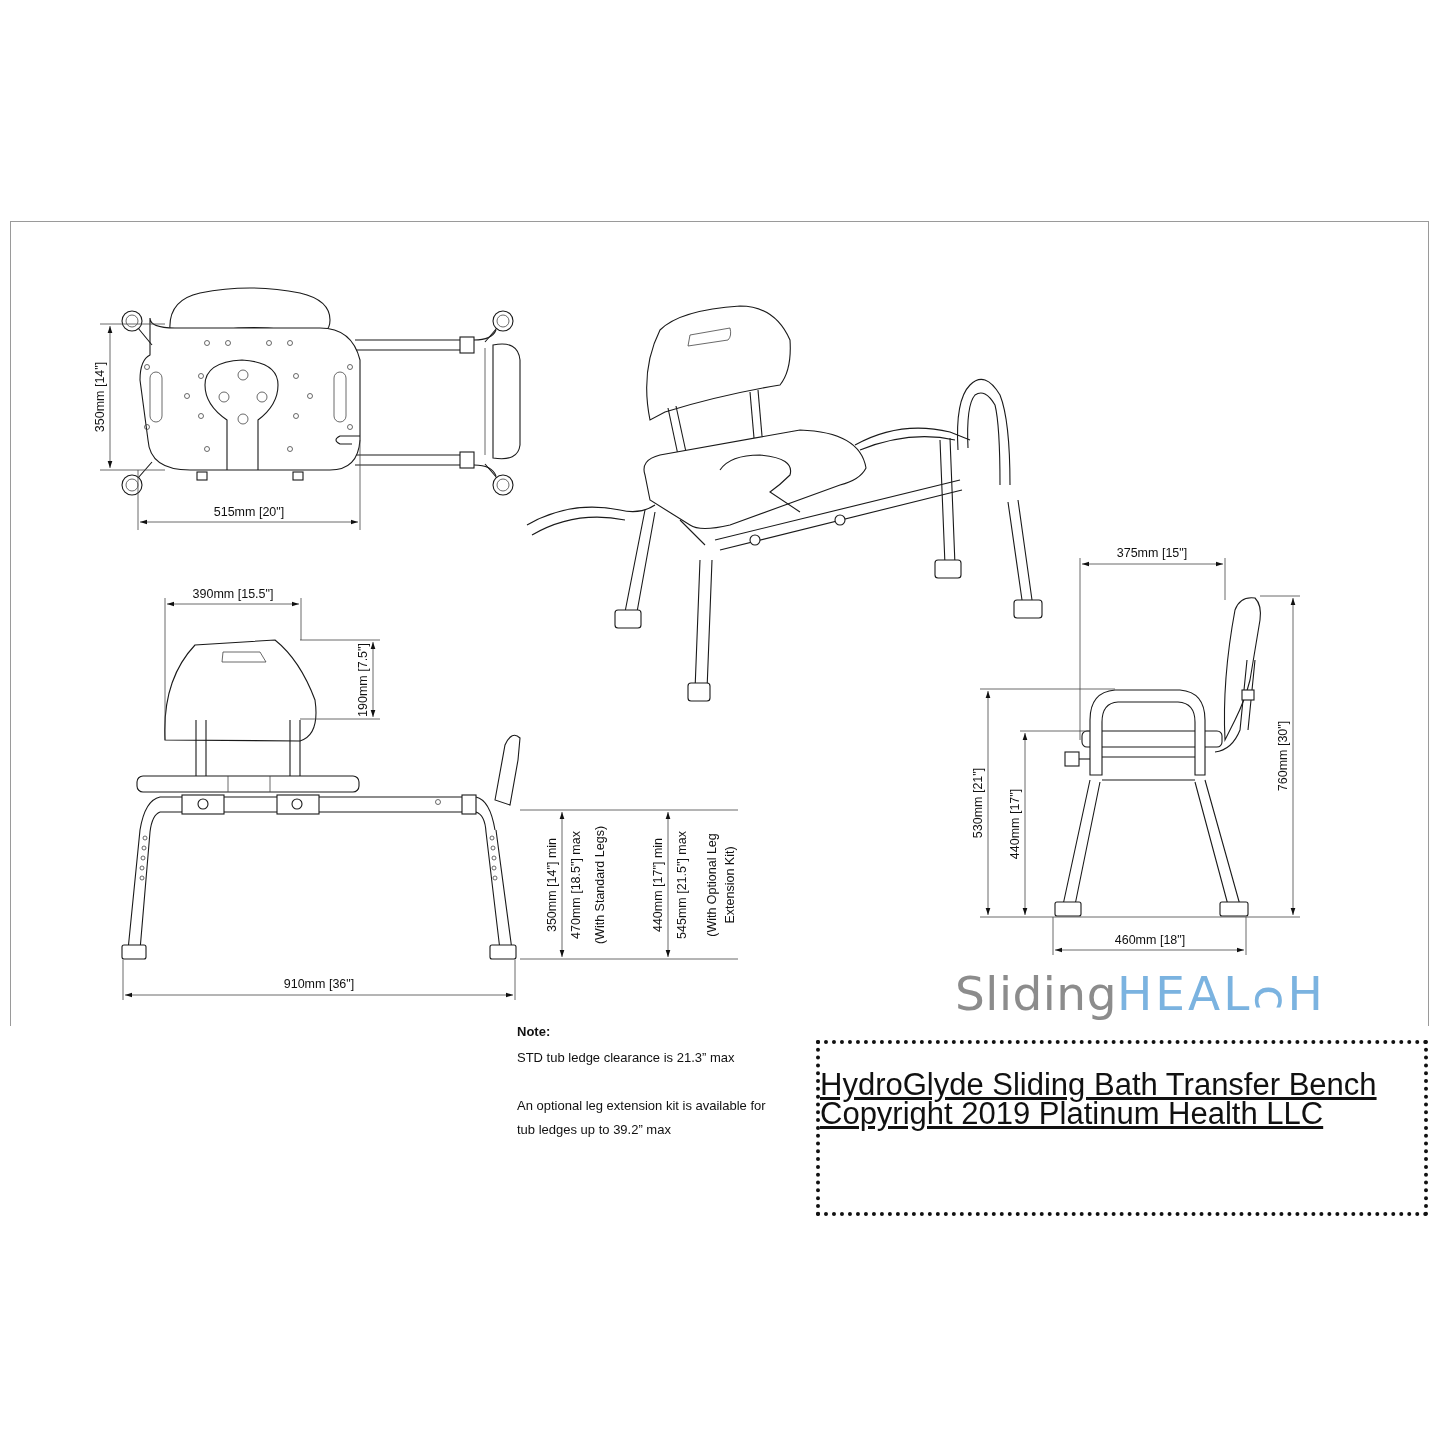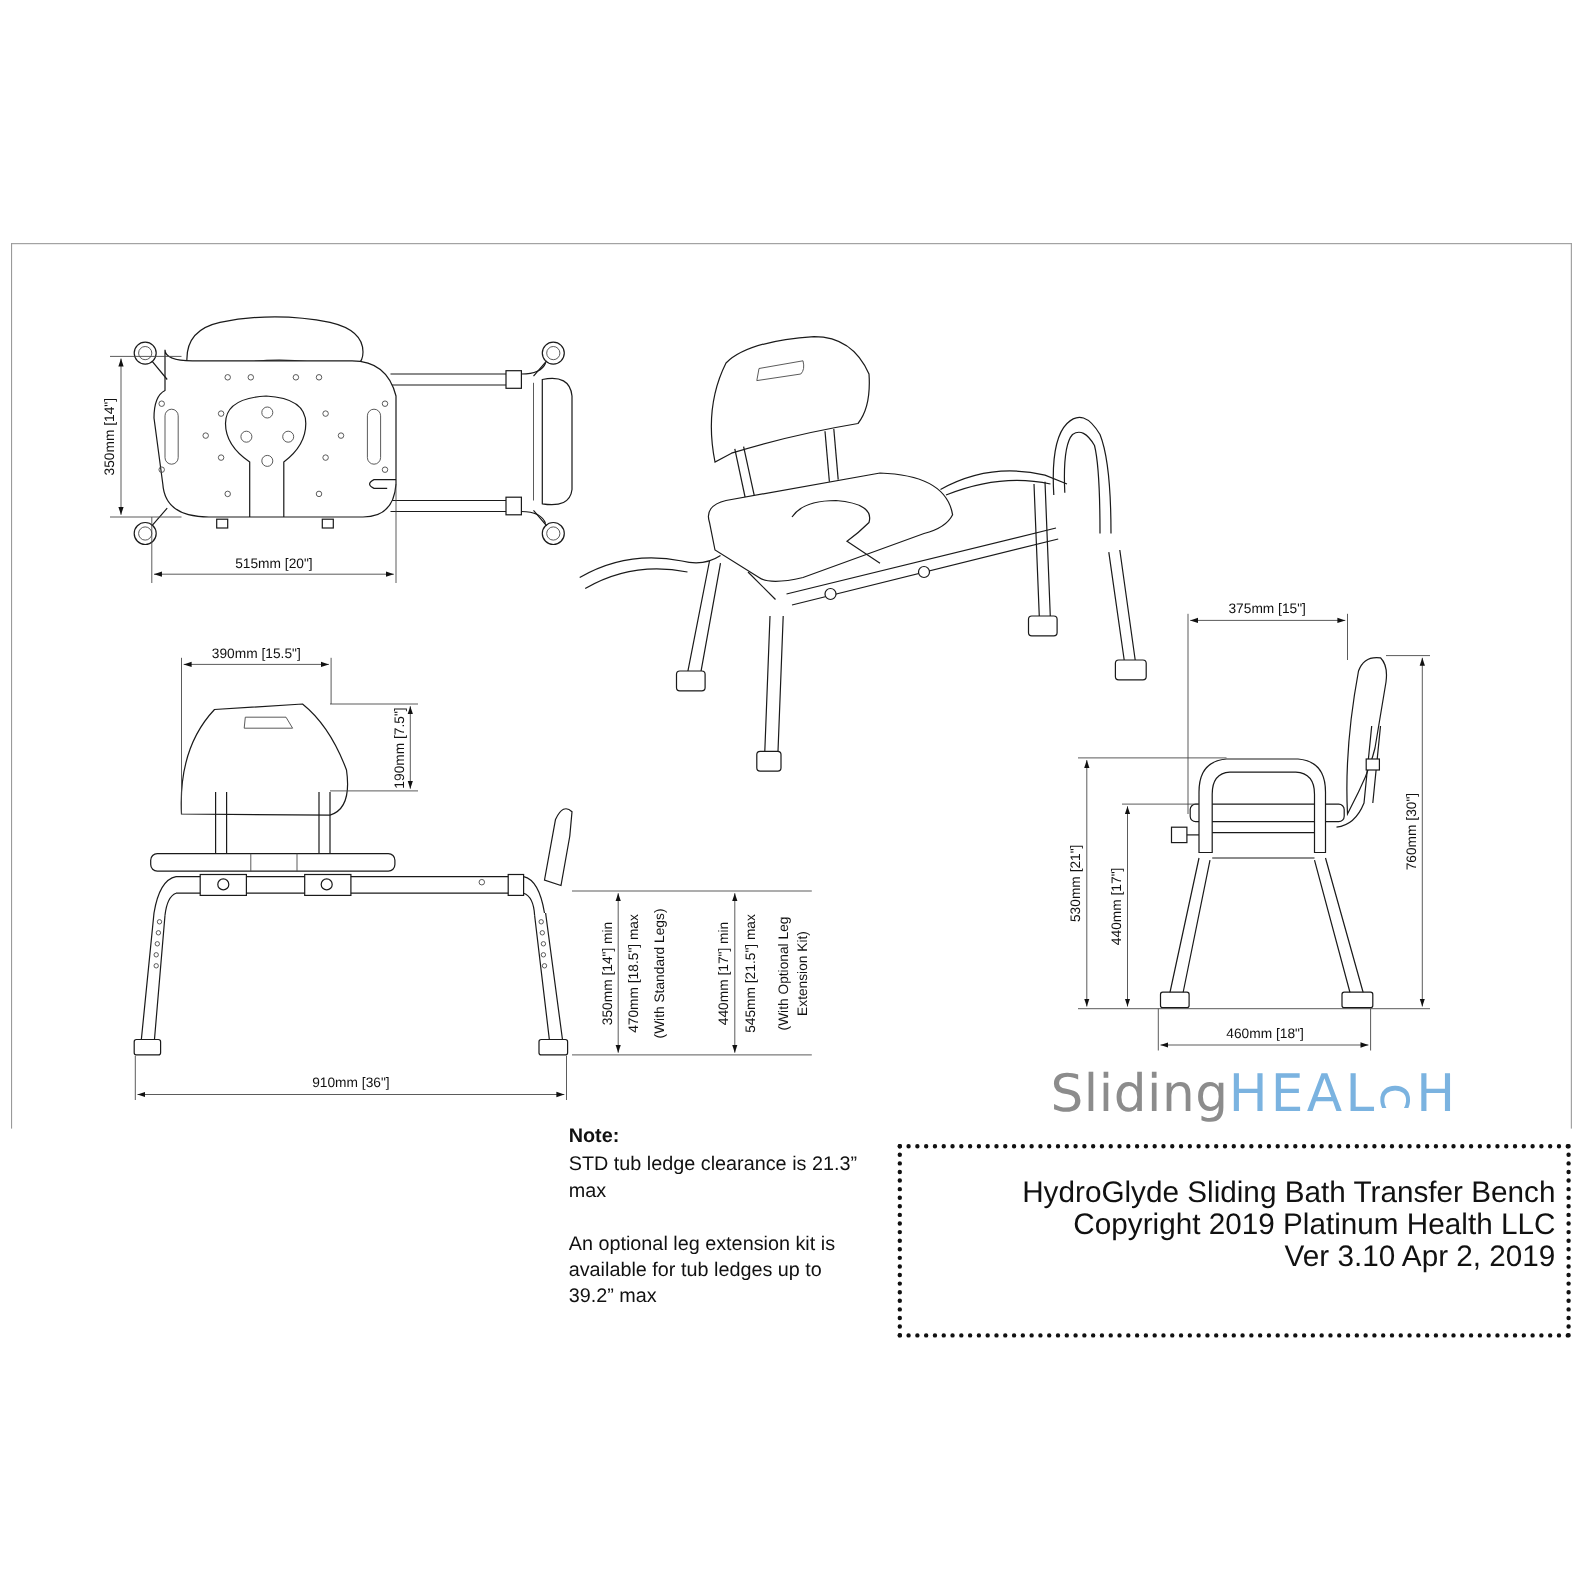--- a/index.html
+++ b/index.html
@@ -5,29 +5,29 @@
     html, body { margin: 0; padding: 0; background: #ffffff; }
     body { width: 1440px; height: 1440px; position: relative; overflow: hidden;
            font-family: "Liberation Sans", "DejaVu Sans", sans-serif; color: #111; }
     .frame { position: absolute; left: 10px; top: 221px; width: 1419px; height: 805px;
              border: 1.5px solid #9a9a9a; border-bottom: none; box-sizing: border-box; }
     svg.drawing { position: absolute; left: 0; top: 0; }
     .dim { font-family: "Liberation Sans", sans-serif; font-size: 12.5px; fill: #111; }
     .ln { stroke: #1a1a1a; stroke-width: 1.1; fill: none; }
     .thin { stroke: #444; stroke-width: 0.8; fill: none; }
     .fillw { fill: #fff; stroke: #1a1a1a; stroke-width: 1.1; }
-    .note { position: absolute; left: 517px; top: 1020px; width: 270px; font-size: 18px; line-height: 24px; color: #111; }
+    .note { position: absolute; left: 517px; top: 1020px; width: 270px; font-size: 13px; line-height: 24px; color: #111; }
     .note .title { font-weight: bold; margin-bottom: 2px; }
     .note p { margin: 0 0 24px 0; }
     .logo { position: absolute; left: 955px; top: 966px; height: 60px; font-size: 47px; letter-spacing: 0.5px; white-space: nowrap; }
     .logo .p1 { color: #8c8c8c; font-family: "DejaVu Sans", sans-serif; font-weight: normal; }
     .logo .p2 { color: #7bb3e0; font-family: "DejaVu Sans", sans-serif; letter-spacing: 3px; text-align: center; }
     .titlebox { position: absolute; left: 816px; top: 1040px; width: 612px; height: 176px;
                 border: 4px dotted #111; box-sizing: border-box; padding: 26px 10px 0 0;
-                text-align: right; font-size: 27px; line-height: 29px; color: #111; }
+                text-align: left; font-size: 31px; line-height: 29px; color: #111; text-decoration: underline; }
     .titlebox div { white-space: nowrap; }
   </style>
 </head>
 <body>
 
 <div class="frame"></div>
 
 <svg class="drawing" width="1440" height="1440" viewBox="0 0 1440 1440">
   <defs>
     <marker id="arr" markerWidth="10" markerHeight="8" refX="9" refY="4" orient="auto-start-reverse">
@@ -247,14 +247,13 @@
 
 <div class="note">
   <div class="title">Note:</div>
   <p>STD tub ledge clearance is 21.3” max</p>
   <p>An optional leg extension kit is available for tub ledges up to 39.2” max</p>
 </div>
 
 <div class="titlebox">
   <div>HydroGlyde Sliding Bath Transfer Bench</div>
   <div>Copyright 2019 Platinum Health LLC</div>
-  <div>Ver 3.10 Apr 2, 2019</div>
 </div>
 
 </body></html>

